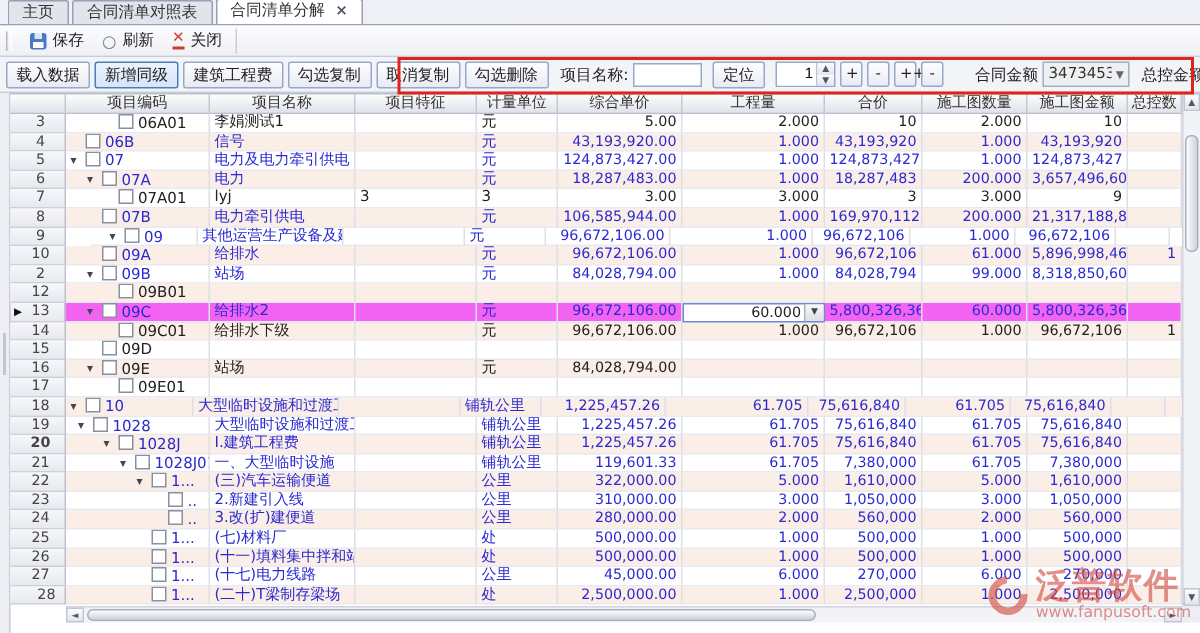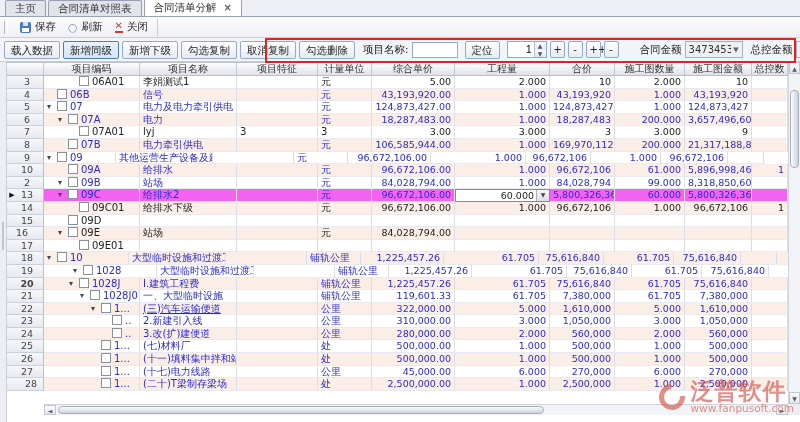--- a/index.html
+++ b/index.html
@@ -116,21 +116,21 @@
   <span class="tbtn">
     <span class="ic-close">✕</span>
     <span>关闭</span>
   </span>
   <span class="tbsep"></span>
 </div>
 
 <div class="tb2">
   <span class="btn">载入数据</span>
   <span class="btn hl">新增同级</span>
-  <span class="btn">新增下级</span>
+  <span class="btn">建筑工程费</span>
   <span class="btn">勾选复制</span>
   <span class="btn">取消复制</span>
   <span class="btn">勾选删除</span>
   <span class="lbl">项目名称:</span>
   <input class="txtin" value="" style="">
   <span class="btn" style="margin-left:4px;">定位</span>
   <span class="spin">
     <input value="1" style="">
     <span class="arrs">
         <span>▲</span>
@@ -267,21 +267,21 @@
         <div class="gc num" style="width: 65px;">169,970,112</div>
         <div class="gc num" style="width: 70px;">200.000</div>
         <div class="gc num" style="width: 67px;">21,317,188,800</div>
         <div class="gc num" style="width: 36px;"></div>
       </div>
       <div class="grow blue">
         <div class="gc rowhead" style="width: 37px;">
           <div class="mk"></div>
           <div class="rn">9</div>
         </div>
-        <div class="gc" style="width: 72px; padding-left: 3px;"><div class="ar">▾</div><div class="cb"></div><div class="" style="display: inline;">09</div></div>
+        <div class="gc" style="width: 72px; padding-left: 13px; margin-left: 16px;"><div class="ar">▾</div><div class="cb"></div><div class="" style="display: inline;">09</div></div>
         <div class="gc" style="width: 97px;">其他运营生产设备及建筑物</div>
         <div class="gc" style="width: 81px;"></div>
         <div class="gc" style="width: 54px;">元</div>
         <div class="gc num" style="width: 83px;">96,672,106.00</div>
         <div class="gc num" style="width: 95px;">1.000</div>
         <div class="gc num" style="width: 65px;">96,672,106</div>
         <div class="gc num" style="width: 70px;">1.000</div>
         <div class="gc num" style="width: 67px;">96,672,106</div>
         <div class="gc num" style="width: 36px;"></div>
       </div>
@@ -310,103 +310,119 @@
         <div class="gc" style="width: 97px;">站场</div>
         <div class="gc" style="width: 81px;"></div>
         <div class="gc" style="width: 54px;">元</div>
         <div class="gc num" style="width: 83px;">84,028,794.00</div>
         <div class="gc num" style="width: 95px;">1.000</div>
         <div class="gc num" style="width: 65px;">84,028,794</div>
         <div class="gc num" style="width: 70px;">99.000</div>
         <div class="gc num" style="width: 67px;">8,318,850,606</div>
         <div class="gc num" style="width: 36px;"></div>
       </div>
-      <div class="grow blue sel">
-        <div class="gc rowhead" style="width: 37px;">
-          <div class="mk">▶</div>
-          <div class="rn">13</div>
-        </div>
-        <div class="gc" style="width: 96px; padding-left: 14px;"><div class="ar">▾</div><div class="cb"></div><div class="" style="display: inline;">09C</div></div>
-        <div class="gc" style="width: 97px;">给排水2</div>
-        <div class="gc" style="width: 81px;"></div>
-        <div class="gc" style="width: 54px;">元</div>
-        <div class="gc num" style="width: 83px;">96,672,106.00</div>
-        <div class="qedit" style="width: 95px;">
-          <div class="v">60.000</div>
-          <div class="db">▼</div>
-        </div>
-        <div class="gc num" style="width: 65px;">5,800,326,360</div>
-        <div class="gc num" style="width: 70px;">60.000</div>
-        <div class="gc num" style="width: 67px;">5,800,326,360</div>
-        <div class="gc num" style="width: 36px;"></div>
-      </div>
       <div class="grow black even">
         <div class="gc rowhead" style="width: 37px;">
           <div class="mk"></div>
-          <div class="rn">14</div>
-        </div>
-        <div class="gc" style="width: 96px; padding-left: 25px;"><div class="ar"></div><div class="cb"></div><div class="" style="display: inline;">09C01</div></div>
-        <div class="gc" style="width: 97px;">给排水下级</div>
-        <div class="gc" style="width: 81px;"></div>
-        <div class="gc" style="width: 54px;">元</div>
-        <div class="gc num" style="width: 83px;">96,672,106.00</div>
-        <div class="gc num" style="width: 95px;">1.000</div>
-        <div class="gc num" style="width: 65px;">96,672,106</div>
-        <div class="gc num" style="width: 70px;">1.000</div>
-        <div class="gc num" style="width: 67px;">96,672,106</div>
-        <div class="gc num" style="width: 36px;">1</div>
-      </div>
-      <div class="grow black">
-        <div class="gc rowhead" style="width: 37px;">
-          <div class="mk"></div>
-          <div class="rn">15</div>
-        </div>
-        <div class="gc" style="width: 96px; padding-left: 14px;"><div class="ar"></div><div class="cb"></div><div class="" style="display: inline;">09D</div></div>
+          <div class="rn">12</div>
+        </div>
+        <div class="gc" style="width: 96px; padding-left: 25px;"><div class="ar"></div><div class="cb"></div><div class="" style="display: inline;">09B01</div></div>
         <div class="gc" style="width: 97px;"></div>
         <div class="gc" style="width: 81px;"></div>
         <div class="gc" style="width: 54px;"></div>
         <div class="gc num" style="width: 83px;"></div>
         <div class="gc num" style="width: 95px;"></div>
         <div class="gc num" style="width: 65px;"></div>
         <div class="gc num" style="width: 70px;"></div>
         <div class="gc num" style="width: 67px;"></div>
         <div class="gc num" style="width: 36px;"></div>
       </div>
+      <div class="grow blue sel">
+        <div class="gc rowhead" style="width: 37px;">
+          <div class="mk">▶</div>
+          <div class="rn">13</div>
+        </div>
+        <div class="gc" style="width: 96px; padding-left: 14px;"><div class="ar">▾</div><div class="cb"></div><div class="" style="display: inline;">09C</div></div>
+        <div class="gc" style="width: 97px;">给排水2</div>
+        <div class="gc" style="width: 81px;"></div>
+        <div class="gc" style="width: 54px;">元</div>
+        <div class="gc num" style="width: 83px;">96,672,106.00</div>
+        <div class="qedit" style="width: 95px;">
+          <div class="v">60.000</div>
+          <div class="db">▼</div>
+        </div>
+        <div class="gc num" style="width: 65px;">5,800,326,360</div>
+        <div class="gc num" style="width: 70px;">60.000</div>
+        <div class="gc num" style="width: 67px;">5,800,326,360</div>
+        <div class="gc num" style="width: 36px;"></div>
+      </div>
       <div class="grow black even">
-        <div class="gc rowhead" style="width: 37px; flex-direction: column;">
-          <div class="mk"></div>
-          <div class="rn">16</div>
-        </div>
-        <div class="gc" style="width: 96px; padding-left: 14px;"><div class="ar">▾</div><div class="cb"></div><div class="" style="display: inline;">09E</div></div>
-        <div class="gc" style="width: 97px;">站场</div>
-        <div class="gc" style="width: 81px;"></div>
-        <div class="gc" style="width: 54px;">元</div>
-        <div class="gc num" style="width: 83px;">84,028,794.00</div>
-        <div class="gc num" style="width: 95px;"></div>
-        <div class="gc num" style="width: 65px;"></div>
-        <div class="gc num" style="width: 70px;"></div>
-        <div class="gc num" style="width: 67px;"></div>
-        <div class="gc num" style="width: 36px;"></div>
+        <div class="gc rowhead" style="width: 37px;">
+          <div class="mk"></div>
+          <div class="rn">14</div>
+        </div>
+        <div class="gc" style="width: 96px; padding-left: 25px;"><div class="ar"></div><div class="cb"></div><div class="" style="display: inline;">09C01</div></div>
+        <div class="gc" style="width: 97px;">给排水下级</div>
+        <div class="gc" style="width: 81px;"></div>
+        <div class="gc" style="width: 54px;">元</div>
+        <div class="gc num" style="width: 83px;">96,672,106.00</div>
+        <div class="gc num" style="width: 95px;">1.000</div>
+        <div class="gc num" style="width: 65px;">96,672,106</div>
+        <div class="gc num" style="width: 70px;">1.000</div>
+        <div class="gc num" style="width: 67px;">96,672,106</div>
+        <div class="gc num" style="width: 36px;">1</div>
       </div>
       <div class="grow black">
         <div class="gc rowhead" style="width: 37px;">
           <div class="mk"></div>
-          <div class="rn">17</div>
-        </div>
-        <div class="gc" style="width: 96px; padding-left: 25px;"><div class="ar"></div><div class="cb"></div><div class="" style="display: inline;">09E01</div></div>
+          <div class="rn">15</div>
+        </div>
+        <div class="gc" style="width: 96px; padding-left: 14px;"><div class="ar"></div><div class="cb"></div><div class="" style="display: inline;">09D</div></div>
         <div class="gc" style="width: 97px;"></div>
         <div class="gc" style="width: 81px;"></div>
         <div class="gc" style="width: 54px;"></div>
         <div class="gc num" style="width: 83px;"></div>
         <div class="gc num" style="width: 95px;"></div>
         <div class="gc num" style="width: 65px;"></div>
         <div class="gc num" style="width: 70px;"></div>
         <div class="gc num" style="width: 67px;"></div>
         <div class="gc num" style="width: 36px;"></div>
       </div>
+      <div class="grow black even">
+        <div class="gc rowhead" style="width: 37px;">
+          <div class="mk"></div>
+          <div class="rn">16</div>
+        </div>
+        <div class="gc" style="width: 96px; padding-left: 14px;"><div class="ar">▾</div><div class="cb"></div><div class="" style="display: inline;">09E</div></div>
+        <div class="gc" style="width: 97px;">站场</div>
+        <div class="gc" style="width: 81px;"></div>
+        <div class="gc" style="width: 54px;">元</div>
+        <div class="gc num" style="width: 83px;">84,028,794.00</div>
+        <div class="gc num" style="width: 95px;"></div>
+        <div class="gc num" style="width: 65px;"></div>
+        <div class="gc num" style="width: 70px;"></div>
+        <div class="gc num" style="width: 67px;"></div>
+        <div class="gc num" style="width: 36px;"></div>
+      </div>
+      <div class="grow black">
+        <div class="gc rowhead" style="width: 37px;">
+          <div class="mk"></div>
+          <div class="rn">17</div>
+        </div>
+        <div class="gc" style="width: 96px; padding-left: 25px;"><div class="ar"></div><div class="cb"></div><div class="" style="display: inline;">09E01</div></div>
+        <div class="gc" style="width: 97px;"></div>
+        <div class="gc" style="width: 81px;"></div>
+        <div class="gc" style="width: 54px;"></div>
+        <div class="gc num" style="width: 83px;"></div>
+        <div class="gc num" style="width: 95px;"></div>
+        <div class="gc num" style="width: 65px;"></div>
+        <div class="gc num" style="width: 70px;"></div>
+        <div class="gc num" style="width: 67px;"></div>
+        <div class="gc num" style="width: 36px;"></div>
+      </div>
       <div class="grow blue even">
         <div class="gc rowhead" style="width: 37px;">
           <div class="mk"></div>
           <div class="rn">18</div>
         </div>
         <div class="gc" style="width: 85px; padding-left: 3px;"><div class="ar">▾</div><div class="cb"></div><div class="" style="display: inline;">10</div></div>
         <div class="gc" style="width: 97px;">大型临时设施和过渡工程</div>
         <div class="gc" style="width: 81px;"></div>
         <div class="gc" style="width: 54px;">铺轨公里</div>
         <div class="gc num" style="width: 83px;">1,225,457.26</div>
@@ -414,21 +430,21 @@
         <div class="gc num" style="width: 65px;">75,616,840</div>
         <div class="gc num" style="width: 70px;">61.705</div>
         <div class="gc num" style="width: 67px;">75,616,840</div>
         <div class="gc num" style="width: 36px;"></div>
       </div>
       <div class="grow blue">
         <div class="gc rowhead" style="width: 37px;">
           <div class="mk"></div>
           <div class="rn">19</div>
         </div>
-        <div class="gc" style="width: 113px; padding-left: 29px;"><div class="ar">▾</div><div class="cb"></div><div class="" style="display: inline;">1028</div></div>
+        <div class="gc" style="width: 96px; padding-left: 8px;"><div class="ar">▾</div><div class="cb"></div><div class="" style="display: inline;">1028</div></div>
         <div class="gc" style="width: 97px;">大型临时设施和过渡工程</div>
         <div class="gc" style="width: 81px;"></div>
         <div class="gc" style="width: 54px;">铺轨公里</div>
         <div class="gc num" style="width: 83px;">1,225,457.26</div>
         <div class="gc num" style="width: 95px;">61.705</div>
         <div class="gc num" style="width: 65px;">75,616,840</div>
         <div class="gc num" style="width: 70px;">61.705</div>
         <div class="gc num" style="width: 67px;">75,616,840</div>
         <div class="gc num" style="width: 36px;"></div>
       </div>
@@ -463,21 +479,21 @@
         <div class="gc num" style="width: 70px;">61.705</div>
         <div class="gc num" style="width: 67px;">7,380,000</div>
         <div class="gc num" style="width: 36px;"></div>
       </div>
       <div class="grow blue even">
         <div class="gc rowhead" style="width: 37px;">
           <div class="mk"></div>
           <div class="rn">22</div>
         </div>
         <div class="gc" style="width: 96px; padding-left: 47px;"><div class="ar">▾</div><div class="cb"></div><div class="" style="display: inline;">1...</div></div>
-        <div class="gc" style="width: 97px; text-decoration: underline;">(三)汽车运输便道</div>
+        <div class="gc" style="width: 97px;">(三)汽车运输便道</div>
         <div class="gc" style="width: 81px;"></div>
         <div class="gc" style="width: 54px;">公里</div>
         <div class="gc num" style="width: 83px;">322,000.00</div>
         <div class="gc num" style="width: 95px;">5.000</div>
         <div class="gc num" style="width: 65px;">1,610,000</div>
         <div class="gc num" style="width: 70px;">5.000</div>
         <div class="gc num" style="width: 67px;">1,610,000</div>
         <div class="gc num" style="width: 36px;"></div>
       </div>
       <div class="grow blue">

